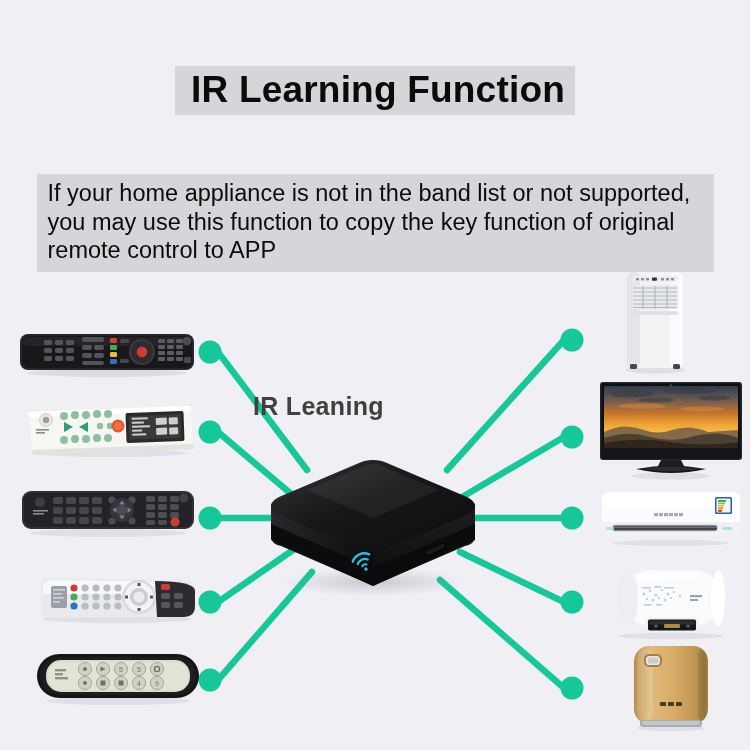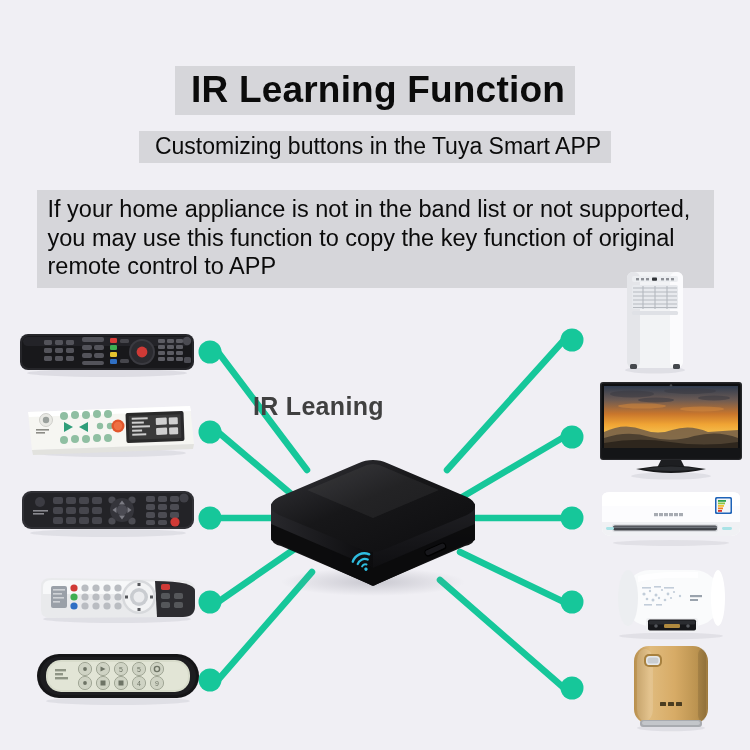--- a/index.html
+++ b/index.html
@@ -44,25 +44,22 @@
 </style>
 </head>
 <body>
 
 <div id="stage">
 
   <div class="hdr" style="top:66px;">
     <span id="title-band" class="band">IR Learning Function</span>
   </div>
 
-  <div class="hdr" style="top:131px;">
-    <span id="subtitle-band" class="band">Customizing buttons in the Tuya Smart APP</span>
-  </div>
-
-  <div class="hdr" style="top:190px;border-radius:9px;">
+
+  <div class="hdr" style="top:174px;border-radius:9px;">
     <span id="body-band" class="band">If your home appliance is not in the band list or not supported, you may use this function to copy the key function of original remote control to APP</span>
   </div>
 
   <svg id="links" viewBox="0 0 750 750">
     <g stroke="#16c79a" stroke-width="6.5" stroke-linecap="round" fill="none">
 
       <line x1="218" y1="352" x2="307" y2="470"></line>
       <line x1="218" y1="432" x2="296" y2="498"></line>
       <line x1="218" y1="518" x2="288" y2="518"></line>
       <line x1="218" y1="602" x2="296" y2="548"></line>

